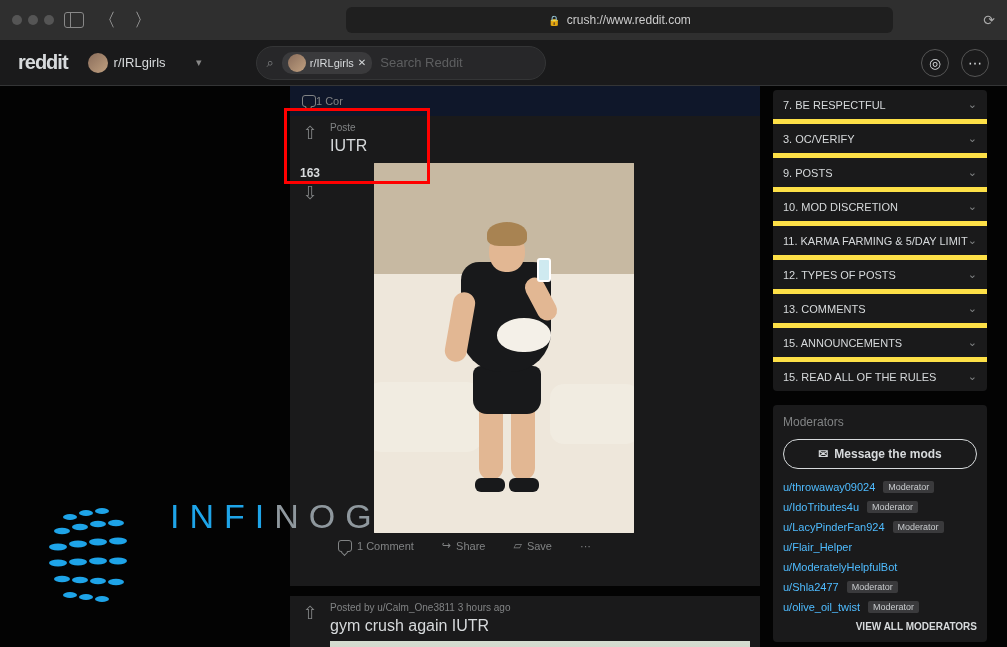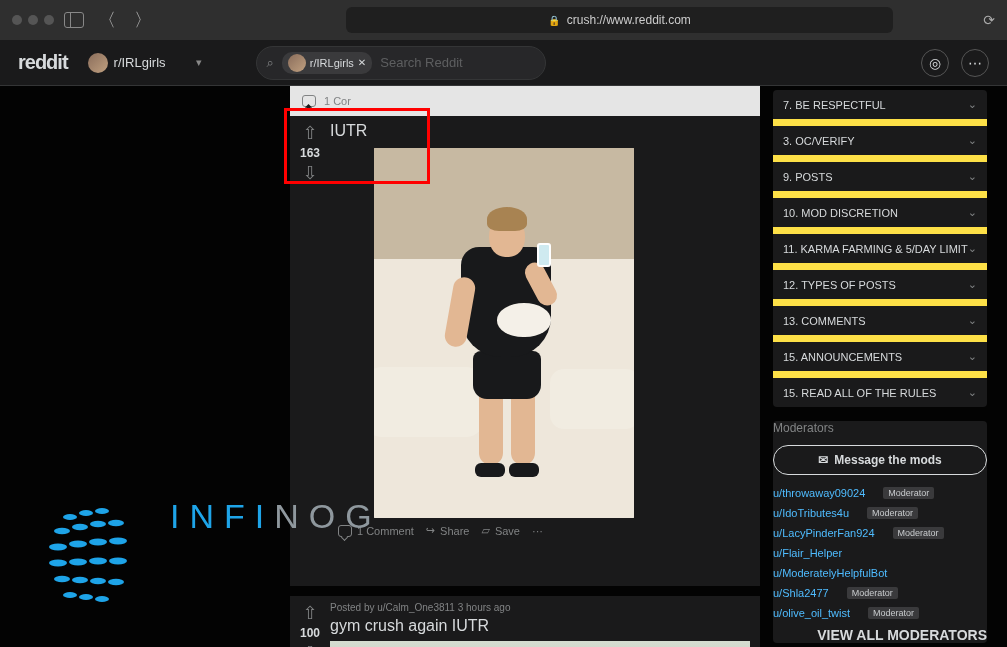--- a/index.html
+++ b/index.html
@@ -27,29 +27,29 @@
   .search-box { width: 290px; height: 34px; background: #272729; border: 1px solid #343536; border-radius: 20px; display: flex; align-items: center; padding: 0 10px; gap: 8px; font-size: 13px; color: #818384; }
   .search-box .av2 { width: 18px; height: 18px; border-radius: 50%; background: linear-gradient(135deg,#8a6d5b,#c0a080); }
   .chip { display: flex; align-items: center; gap: 4px; font-size: 11px; padding: 2px 6px; background: #3a3a3c; border-radius: 10px; color: #d7dadc; }
   .chip .x { font-size: 10px; }
   .header-right { display: flex; gap: 12px; }
   .hdr-icon { width: 28px; height: 28px; border: 1px solid #555; border-radius: 50%; display: flex; align-items: center; justify-content: center; font-size: 14px; color: #d7dadc; cursor: pointer; }
 
   
   .content { position: absolute; left: 290px; top: 86px; width: 470px; }
 
-  .post-top-bar { height: 30px; display: flex; align-items: center; padding: 0 12px; gap: 8px; background: #e5e5e5; font-size: 11px; color: #818384; }
+  .post-top-bar { height: 30px; display: flex; align-items: center; padding: 0 12px; background: #0f172a; font-size: 11px; color: #818384; }
   .comment-bubble { width: 14px; height: 12px; border: 1.5px solid #818384; border-radius: 3px; position: relative; }
   .comment-bubble::after { content: ""; position: absolute; left: 3px; bottom: -4px; width: 4px; height: 4px; border-left: 1.5px solid #818384; border-bottom: 1.5px solid #818384; transform: rotate(-45deg); background: #1a1a1b; }
 
   .post { background: #1a1a1b; display: flex; position: relative; margin-bottom: 10px; }
   .post.first { min-height: 470px; }
   .votecol { width: 40px; display: flex; flex-direction: column; align-items: center; padding-top: 8px; gap: 4px; }
   .vote-arrow { color:#818384; font-size:18px; cursor:pointer; line-height:1; }
-  .score { font-size: 12px; font-weight: 700; color: #d7dadc; }
+  .score { font-size: 12px; font-weight: 700; color: #d7dadc; margin-top: 20px; }
 
   .post-body { flex: 1; padding: 6px 10px 10px 0; }
   .post-meta { font-size: 10px; color: #818384; margin-bottom: 4px; }
   .post-title { font-size: 16px; font-weight: 500; color: #d7dadc; margin-bottom: 8px; }
 
   .image-wrap { width: 260px; height: 370px; margin: 0 0 0 44px; background: linear-gradient(#d9cbb8 0%, #d9cbb8 30%, #e8e0d2 30%, #e8e0d2 100%); position: relative; border-radius: 1px; overflow: hidden; }
   .room-ceiling { position:absolute; top:0; left:0; right:0; height:42%; background:#c7b9a2; }
   .room-wall { position:absolute; top:30%; left:0; right:0; bottom:0; background:#eee7db; }
   .couch { position:absolute; bottom:22%; left:-10px; width:120px; height:70px; background:#f1ece1; border-radius:18px; }
   .couch2 { position:absolute; bottom:24%; right:-6px; width:90px; height:60px; background:#f1ece1; border-radius:14px; }
@@ -60,45 +60,45 @@
   .leg1 { position:absolute; top:148px; left:40px; width:24px; height:110px; background:#e2b793; border-radius:12px; }
   .leg2 { position:absolute; top:148px; left:72px; width:24px; height:110px; background:#e2b793; border-radius:12px; }
   .shorts { position:absolute; top:144px; left:34px; width:68px; height:48px; background:#18191b; border-radius:8px 8px 14px 14px; }
   .bag { position:absolute; top:96px; left:58px; width:54px; height:34px; background:#f4f0e8; border-radius:50% 50% 48% 48%; }
   .sandal1 { position:absolute; top:256px; left:36px; width:30px; height:14px; background:#18191b; border-radius:6px; }
   .sandal2 { position:absolute; top:256px; left:70px; width:30px; height:14px; background:#18191b; border-radius:6px; }
   .arm { position:absolute; top:70px; left:10px; width:22px; height:70px; background:#e2b793; border-radius:12px; transform:rotate(10deg); }
   .arm2 { position:absolute; top:54px; left:92px; width:20px; height:46px; background:#e2b793; border-radius:10px; transform:rotate(-28deg); }
   .phone { position:absolute; top:36px; left:98px; width:14px; height:24px; background:#cfeaf0; border:2px solid #fff; border-radius:3px; }
 
-  .post-actions { display: flex; align-items: center; gap: 12px; padding: 6px 8px; font-size: 11px; color: #818384; }
+  .post-actions { display: flex; align-items: center; gap: 28px; padding: 6px 8px; font-size: 11px; color: #818384; }
   .act { display: flex; align-items: center; gap: 5px; cursor: pointer; }
 
   .red-box { position: absolute; left: 284px; top: 108px; width: 146px; height: 76px; border: 3px solid #ff0000; pointer-events: none; z-index: 20; }
 
   .post2 { height: 86px; }
   .post2 .post-body { padding-top: 6px; }
   .small-meta { font-size: 10px; color: #818384; margin-bottom: 4px; }
   .title2 { font-size: 16px; color: #d7dadc; }
   .img2 { width: 100%; height: 24px; background: linear-gradient(#d5ddd0,#c9d0c5); margin-top: 6px; }
 
   
   .sidebar { position: absolute; right: 20px; top: 90px; width: 214px; }
   .rules { background: #1a1a1b; border-radius: 4px; overflow: hidden; }
-  .rule { display: flex; justify-content: space-between; align-items: center; padding: 8px 10px; font-size: 11px; border-bottom: 7px solid #fde047; cursor: pointer; }
+  .rule { display: flex; justify-content: space-between; align-items: center; padding: 8px 10px; font-size: 11px; border-bottom: 5px solid #fde047; cursor: pointer; }
   .rule:last-child { border-bottom: none; }
   .rule .chev { color: #818384; }
 
-  .mods { background: #1a1a1b; border-radius: 4px; margin-top: 14px; padding: 0; }
+  .mods { background: #1a1a1b; border-radius: 4px; margin-top: 14px; padding: 10px; }
   .mods-title { font-size: 12px; color: #818384; margin-bottom: 10px; }
   .msg-mods { border: 1px solid #d7dadc; border-radius: 18px; height: 30px; display: flex; align-items: center; justify-content: center; gap: 6px; font-size: 12px; font-weight: 700; cursor: pointer; margin-bottom: 12px; }
-  .mod-row { display: flex; align-items: center; gap: 18px; font-size: 11px; margin-bottom: 8px; }
+  .mod-row { display: flex; align-items: center; gap: 8px; font-size: 11px; margin-bottom: 8px; }
   .mod-row a { color: #4fbcff; text-decoration: none; cursor: pointer; }
   .mod-badge { background: #3a3a3c; color: #c8cbcd; font-size: 9px; padding: 1px 5px; border-radius: 2px; }
-  .view-all { text-align: right; font-size: 14px; font-weight: 700; color: #d7dadc; cursor: pointer; }
+  .view-all { text-align: right; font-size: 10px; font-weight: 700; color: #d7dadc; cursor: pointer; }
 
   
   .watermark { position: absolute; left: 40px; bottom: 30px; display: flex; gap: 10px; z-index: 30; }
   .wm-globe { width: 120px; height: 120px; position: relative; }
   .wm-globe svg { width: 100%; height: 100%; }
   .wm-text { font-size: 34px; letter-spacing: 10px; font-weight: 400; }
   .wm-text .blue { color: #1ea4e8; }
   .wm-text .grey { color: #8f989e; }
 </style>
 </head>
@@ -151,20 +151,21 @@
     <span>1 Cor</span>
   </div>
 
   <div class="post first">
     <div class="votecol">
       <div class="vote-arrow">⇧</div>
       <div class="score">163</div>
       <div class="vote-arrow">⇩</div>
     </div>
     <div class="post-body">
+      <div class="post-meta">Poste</div>
       <div class="post-title">IUTR</div>
       <div class="image-wrap">
         <div class="room-ceiling"></div>
         <div class="room-wall"></div>
         <div class="couch"></div>
         <div class="couch2"></div>
         <div class="person">
           <div class="leg1"></div>
             <div class="leg2"></div>
           <div class="shorts"></div>

